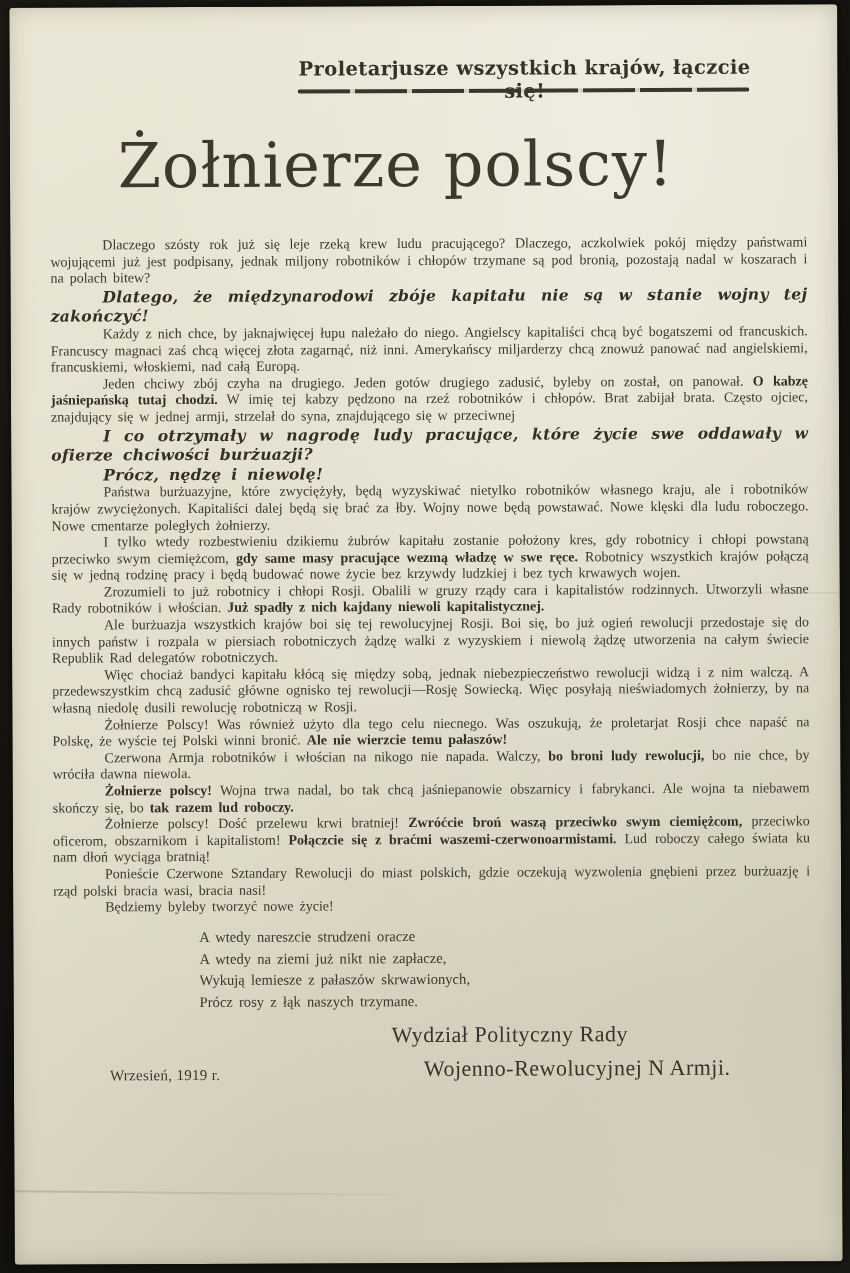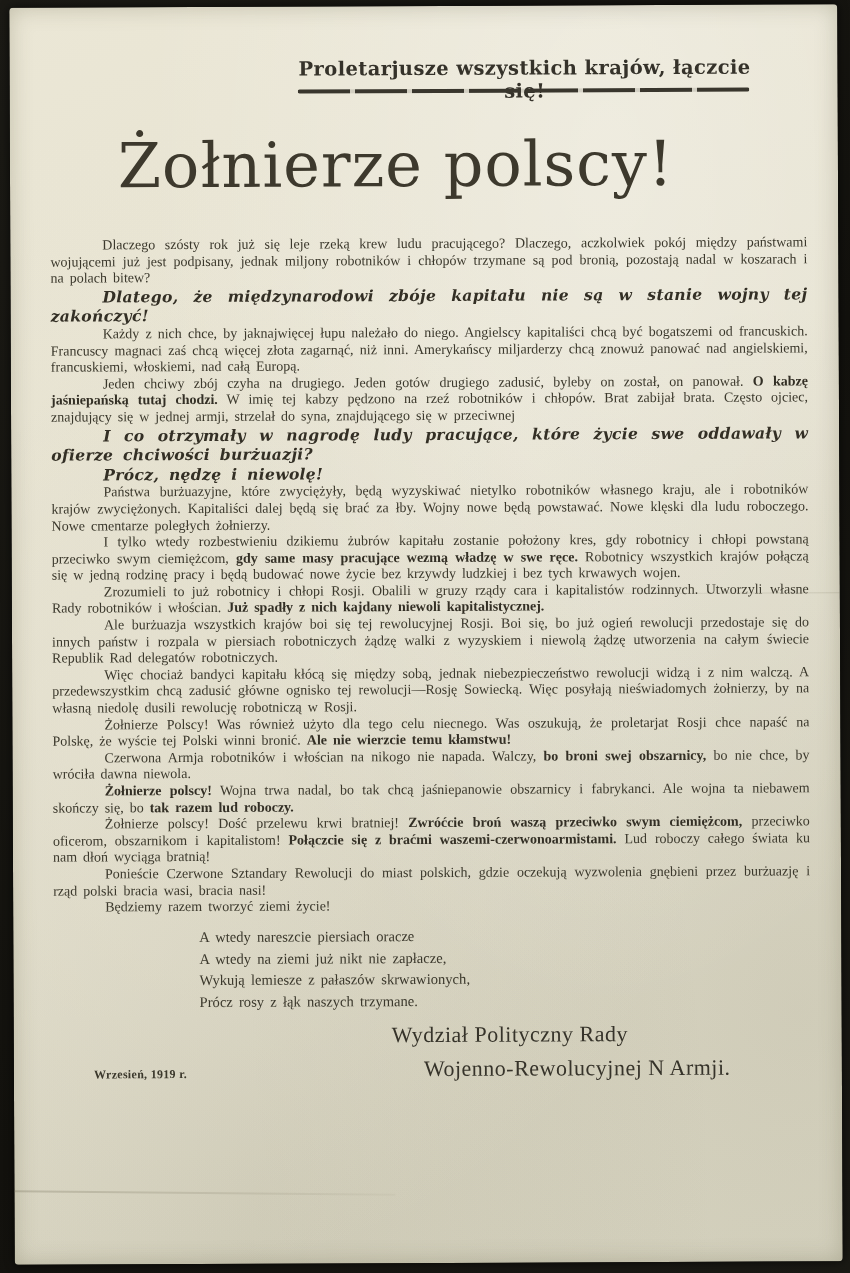--- a/index.html
+++ b/index.html
@@ -95,25 +95,24 @@
   .signature {
     position: absolute; left: 378px; top: 1012px;
     font-size: 22px;
     line-height: 34px;
     letter-spacing: 0.5px;
     color: #36332a;
     white-space: nowrap;
   }
   .signature .sig-line2 { margin-left: 32px; }
   .date {
-    position: absolute; left: 80px; top: 1060px;
-    font-size: 12px;
+    position: absolute; left: 96px; top: 1060px;
+    font-size: 15px;
     letter-spacing: 0.3px;
     color: #3b382c;
-    font-weight: bold;
   }
 </style>
 </head>
 <body>
 
 <div class="scan-bg"></div>
 
 <div class="paper">
   <div class="crease-bottom"></div>
   <div class="crease-mid"></div>
@@ -128,30 +127,30 @@
       <p class="para lead"><span class="b">Dlatego, że międzynarodowi zbóje kapitału nie są w stanie wojny tej zakończyć!</span></p>
       <p class="para"><span>Każdy z nich chce, by jaknajwięcej łupu należało do niego. Angielscy kapitaliści chcą być bogatszemi od francuskich. Francuscy magnaci zaś chcą więcej złota zagarnąć, niż inni. Amerykańscy miljarderzy chcą znowuż panować nad angielskiemi, francuskiemi, włoskiemi, nad całą Europą.</span></p>
       <p class="para"><span>Jeden chciwy zbój czyha na drugiego. Jeden gotów drugiego zadusić, byleby on został, on panował. </span><span class="b">O kabzę jaśniepańską tutaj chodzi.</span><span> W imię tej kabzy pędzono na rzeź robotników i chłopów. Brat zabijał brata. Często ojciec, znajdujący się w jednej armji, strzelał do syna, znajdującego się w przeciwnej</span></p>
       <p class="para lead"><span class="b">I co otrzymały w nagrodę ludy pracujące, które życie swe oddawały w ofierze chciwości burżuazji?</span></p>
       <p class="para lead"><span class="b">Prócz, nędzę i niewolę!</span></p>
       <p class="para"><span>Państwa burżuazyjne, które zwyciężyły, będą wyzyskiwać nietylko robotników własnego kraju, ale i robotników krajów zwyciężonych. Kapitaliści dalej będą się brać za łby. Wojny nowe będą powstawać. Nowe klęski dla ludu roboczego. Nowe cmentarze poległych żołnierzy.</span></p>
       <p class="para"><span>I tylko wtedy rozbestwieniu dzikiemu żubrów kapitału zostanie położony kres, gdy robotnicy i chłopi powstaną przeciwko swym ciemiężcom, </span><span class="b">gdy same masy pracujące wezmą władzę w swe ręce.</span><span> Robotnicy wszystkich krajów połączą się w jedną rodzinę pracy i będą budować nowe życie bez krzywdy ludzkiej i bez tych krwawych wojen.</span></p>
       <p class="para"><span>Zrozumieli to już robotnicy i chłopi Rosji. Obalili w gruzy rządy cara i kapitalistów rodzinnych. Utworzyli własne Rady robotników i włościan. </span><span class="b">Już spadły z nich kajdany niewoli kapitalistycznej.</span></p>
       <p class="para"><span>Ale burżuazja wszystkich krajów boi się tej rewolucyjnej Rosji. Boi się, bo już ogień rewolucji przedostaje się do innych państw i rozpala w piersiach robotniczych żądzę walki z wyzyskiem i niewolą żądzę utworzenia na całym świecie Republik Rad delegatów robotniczych.</span></p>
       <p class="para"><span>Więc chociaż bandyci kapitału kłócą się między sobą, jednak niebezpieczeństwo rewolucji widzą i z nim walczą. A przedewszystkim chcą zadusić główne ognisko tej rewolucji—Rosję Sowiecką. Więc posyłają nieświadomych żołnierzy, by na własną niedolę dusili rewolucję robotniczą w Rosji.</span></p>
-      <p class="para"><span>Żołnierze Polscy! Was również użyto dla tego celu niecnego. Was oszukują, że proletarjat Rosji chce napaść na Polskę, że wyście tej Polski winni bronić. </span><span class="b">Ale nie wierzcie temu kłamstwu!</span></p>
-      <p class="para"><span>Czerwona Armja robotników i włościan na nikogo nie napada. Walczy, </span><span class="b">bo broni swej obszarnicy,</span><span> bo nie chce, by wróciła dawna niewola.</span></p>
+      <p class="para"><span>Żołnierze Polscy! Was również użyto dla tego celu niecnego. Was oszukują, że proletarjat Rosji chce napaść na Polskę, że wyście tej Polski winni bronić. </span><span class="b">Ale nie wierzcie temu pałaszów!</span></p>
+      <p class="para"><span>Czerwona Armja robotników i włościan na nikogo nie napada. Walczy, </span><span class="b">bo broni ludy rewolucji,</span><span> bo nie chce, by wróciła dawna niewola.</span></p>
       <p class="para"><span class="b">Żołnierze polscy!</span><span> Wojna trwa nadal, bo tak chcą jaśniepanowie obszarnicy i fabrykanci. Ale wojna ta niebawem skończy się, bo </span><span class="b">tak razem lud roboczy.</span></p>
       <p class="para"><span>Żołnierze polscy! Dość przelewu krwi bratniej! </span><span class="b">Zwróćcie broń waszą przeciwko swym ciemiężcom,</span><span> przeciwko oficerom, obszarnikom i kapitalistom! </span><span class="b">Połączcie się z braćmi waszemi-czerwonoarmistami.</span><span> Lud roboczy całego świata ku nam dłoń wyciąga bratnią!</span></p>
       <p class="para"><span>Ponieście Czerwone Sztandary Rewolucji do miast polskich, gdzie oczekują wyzwolenia gnębieni przez burżuazję i rząd polski bracia wasi, bracia nasi!</span></p>
-      <p class="para"><span>Będziemy razem tworzyć ziemi życie!</span></p>
+      <p class="para"><span>Będziemy byleby tworzyć nowe życie!</span></p>
     </div>
 
   <div class="poem">
-      <div>A wtedy nareszcie piersiach oracze</div>
+      <div>A wtedy nareszcie strudzeni oracze</div>
       <div>A wtedy na ziemi już nikt nie zapłacze,</div>
       <div>Wykują lemiesze z pałaszów skrwawionych,</div>
       <div>Prócz rosy z łąk naszych trzymane.</div>
     </div>
 
   <div class="signature">
     <div class="sig-line1">Wydział Polityczny Rady</div>
     <div class="sig-line2">Wojenno-Rewolucyjnej N Armji.</div>
   </div>
 

